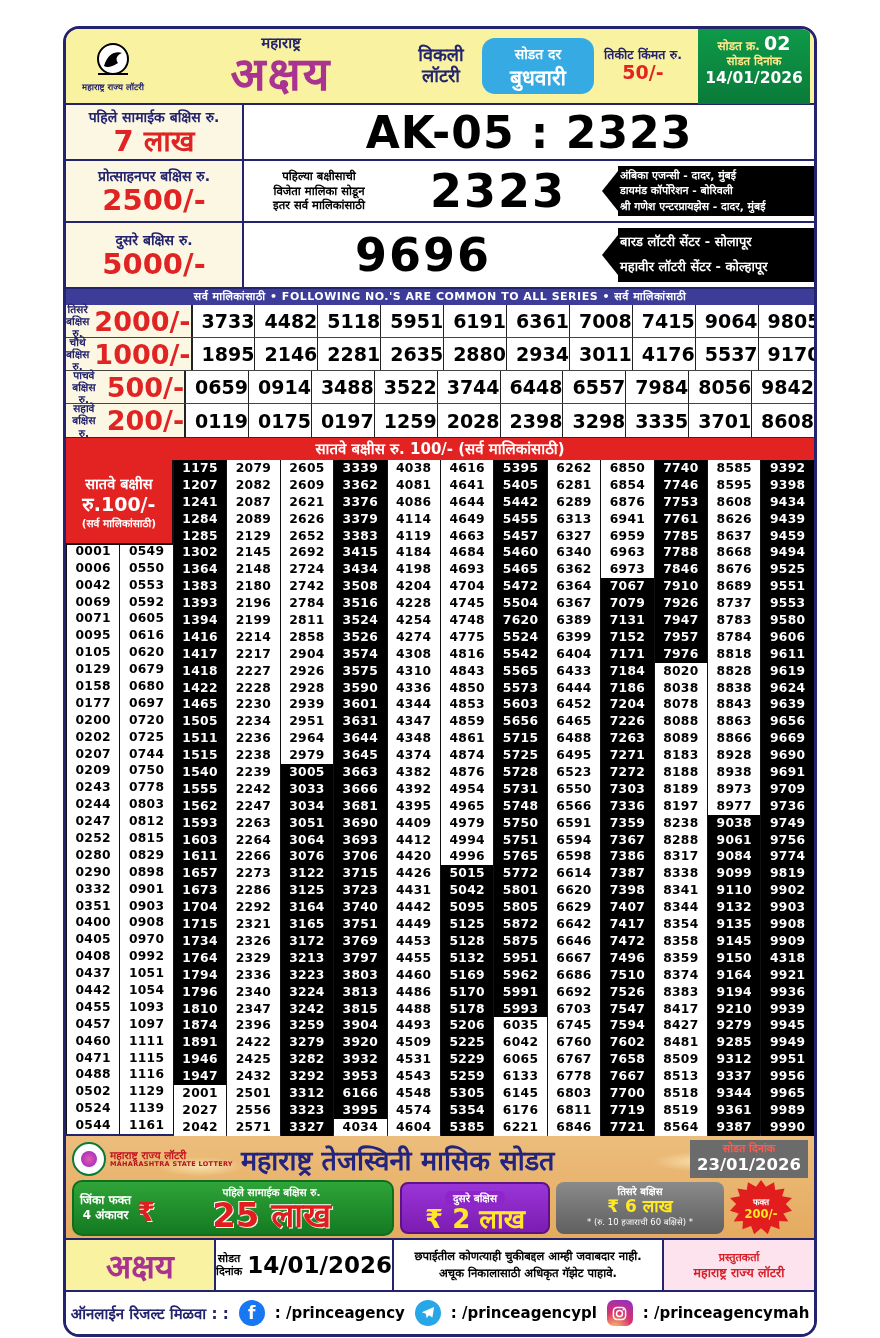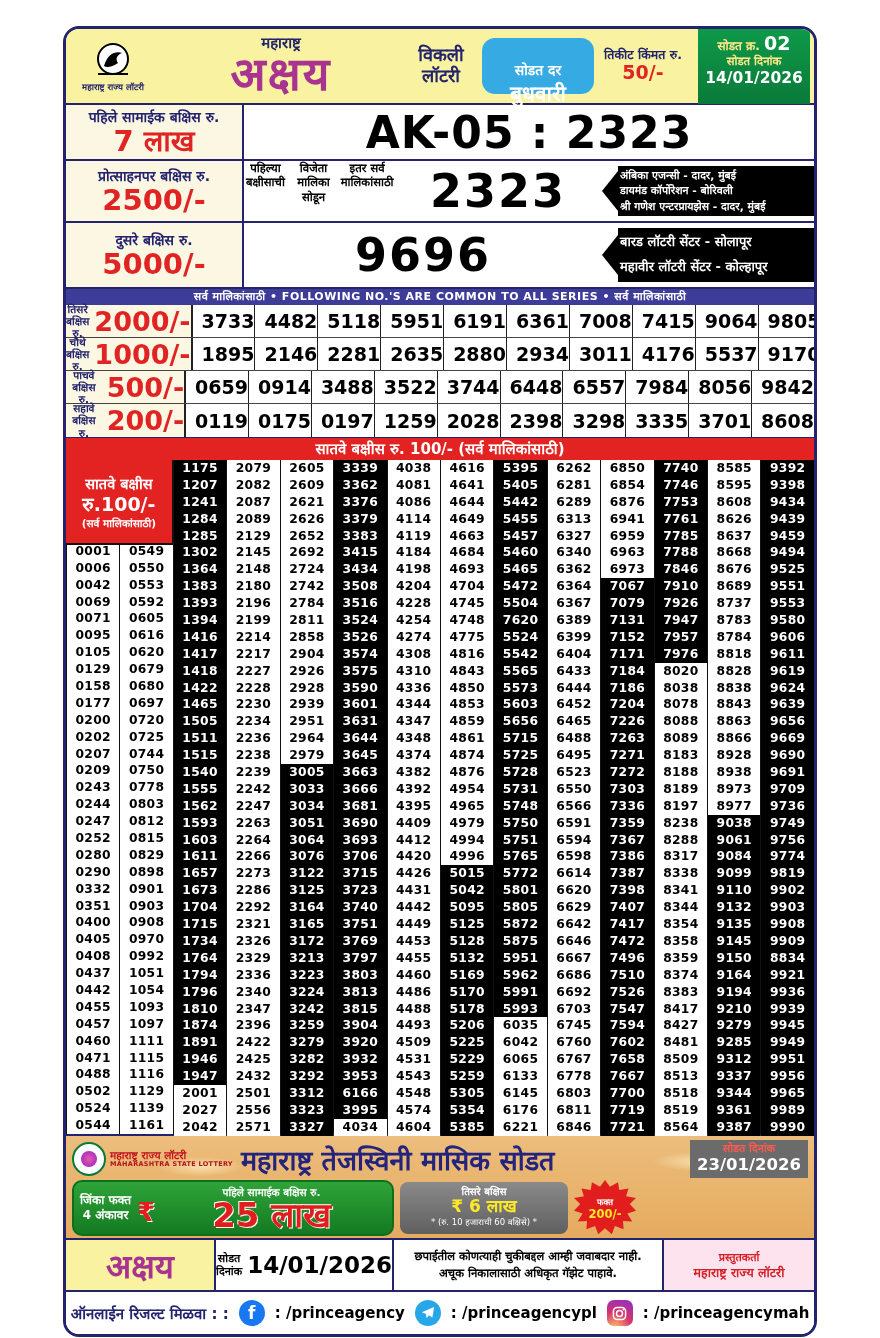--- a/index.html
+++ b/index.html
@@ -10,40 +10,40 @@
 
   
   .hdr { height:76px; background:#f9f3a1; border-bottom:2px solid #23236e; display:flex; align-items:center; padding:2px 4px; }
   .logo-wrap { width:86px; text-align:center; }
   .logo-svg { width:46px; height:40px; display:block; margin:0 auto; }
   .logo-cap { font-size:8.5px; font-weight:bold; color:#23236e; white-space:nowrap; }
   .title-wrap { width:250px; text-align:center; line-height:1; }
   .title-top { font-size:15px; font-weight:bold; color:#23236e; }
   .title-main { font-size:46px; font-weight:bold; color:#a93391; letter-spacing:2px; }
   .weekly { width:70px; text-align:center; color:#23236e; font-weight:bold; font-size:18px; line-height:1.15; }
-  .day-badge { width:112px; height:56px; background:#35aae3; border-radius:13px; color:#fff; text-align:center; margin:0 6px; padding-top:22px; }
+  .day-badge { width:112px; height:56px; background:#35aae3; border-radius:13px; color:#fff; text-align:center; margin:0 6px; padding-top:6px; }
   .day-badge .s1 { font-size:14px; font-weight:bold; }
   .day-badge .s2 { font-size:21px; font-weight:bold; }
   .price-wrap { width:86px; text-align:center; line-height:1.15; }
   .price-wrap .p1 { font-size:12.5px; font-weight:bold; color:#23236e; }
   .price-wrap .p2 { font-size:19px; font-weight:bold; color:#e02424; }
   .draw-box { margin-left:auto; width:112px; height:76px; background:linear-gradient(#0e9a49,#0a7a39); color:#fff; text-align:center; padding-top:4px; line-height:1.2; }
   .draw-box .d1 { font-size:12px; font-weight:bold; color:#ffe98a; }
   .draw-box .d1 b { font-size:19px; color:#fff; }
   .draw-box .d2 { font-size:11.5px; font-weight:bold; color:#ffe98a; }
   .draw-box .d3 { font-size:15.5px; font-weight:bold; color:#fff; }
 
   
   .labelcell { width:178px; background:#fbf7e3; border-right:2px solid #23236e; text-align:center; display:flex; flex-direction:column; justify-content:center; }
   .labelcell .l1 { font-size:14px; font-weight:bold; color:#23236e; }
   .labelcell .l2 { font-size:29px; font-weight:bold; color:#e02424; line-height:1.05; }
   .row-first { height:56px; display:flex; border-bottom:2px solid #23236e; }
   .row-first .res { flex:1; display:flex; align-items:center; justify-content:center; font-size:44px; font-weight:bold; color:#000; letter-spacing:1px; }
   .row-consol { height:62px; display:flex; border-bottom:2px solid #23236e; }
-  .desc { width:150px; display:flex; justify-content:center; text-align:center; font-size:11.5px; font-weight:bold; color:#000; line-height:1.25; }
+  .desc { width:150px; display:flex; flex-direction:column; justify-content:center; text-align:center; font-size:11.5px; font-weight:bold; color:#000; line-height:1.25; }
   .bignum { flex:1; display:flex; align-items:center; justify-content:center; font-size:46px; font-weight:bold; letter-spacing:2px; }
   .agency { display:flex; align-items:center; }
   .arrow-l { width:0; height:0; border-top:20px solid transparent; border-bottom:20px solid transparent; border-right:16px solid #000; }
   .agbox { width:196px; background:#000; color:#fff; font-weight:bold; display:flex; flex-direction:column; justify-content:center; padding:2px 4px 2px 2px; }
   .agbox div { font-size:10.8px; line-height:1.45; white-space:nowrap; }
   .agbox.two div { font-size:13px; line-height:1.9; }
   .row-second { height:66px; display:flex; border-bottom:2px solid #23236e; }
   .band { height:16px; background:#3d3d99; color:#fff; font-size:11px; font-weight:bold; text-align:center; line-height:16px; letter-spacing:.5px; }
 
   .prows { border-bottom:1px solid #23236e; }
@@ -855,21 +855,21 @@
         <div class="tc dk">9709</div>
         <div class="tc dk">9736</div>
         <div class="tc dk">9749</div>
         <div class="tc dk">9756</div>
         <div class="tc dk">9774</div>
         <div class="tc dk">9819</div>
         <div class="tc dk">9902</div>
         <div class="tc dk">9903</div>
         <div class="tc dk">9908</div>
         <div class="tc dk">9909</div>
-        <div class="tc dk">8834</div>
+        <div class="tc dk">4318</div>
         <div class="tc dk">9921</div>
         <div class="tc dk">9936</div>
         <div class="tc dk">9939</div>
         <div class="tc dk">9945</div>
         <div class="tc dk">9949</div>
         <div class="tc dk">9951</div>
         <div class="tc dk">9956</div>
         <div class="tc dk">9965</div>
         <div class="tc dk">9989</div>
         <div class="tc dk">9990</div>
@@ -895,20 +895,24 @@
       <div class="gbox">
         <div class="win">
           <div>जिंका फक्त</div>
           <div>4 अंकावर</div>
         </div>
         <div class="rs">₹</div>
         <div class="gmain">
           <div class="gsm">पहिले सामाईक बक्षिस रु.</div>
           <div class="gbig">25 लाख</div>
         </div>
+      </div>
+      <div class="pbox">
+        <div class="t">दुसरे बक्षिस</div>
+        <div class="v">₹ 2 लाख</div>
       </div>
       <div class="grbox">
         <div class="t">तिसरे बक्षिस</div>
         <div class="v">₹ 6 लाख</div>
         <div class="n">* (रु. 10 हजाराची 60 बक्षिसे) *</div>
       </div>
       <div class="star">
         <div class="s1">फक्त</div>
         <div class="s2">200/-</div>
       </div>

